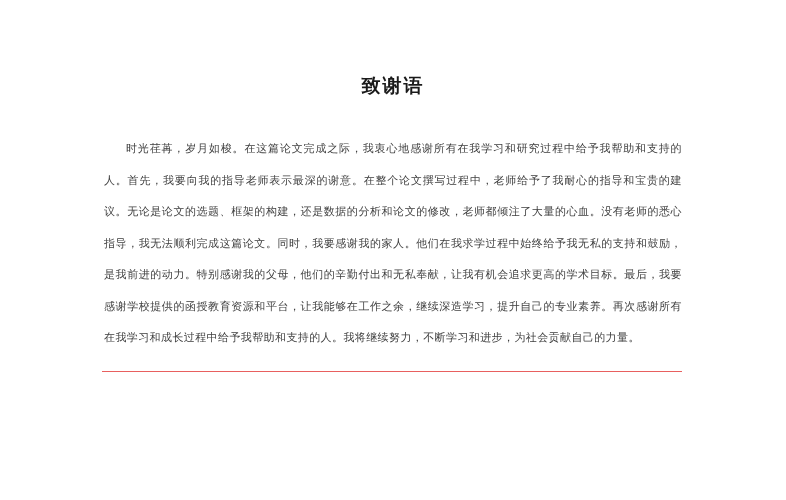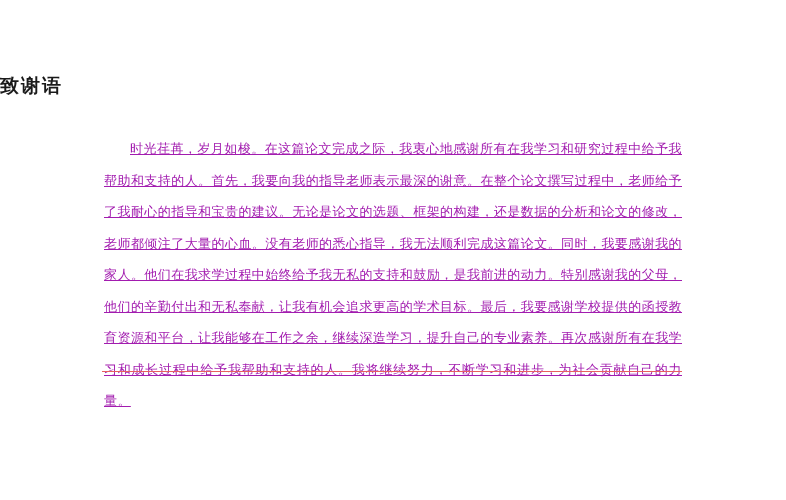--- a/index.html
+++ b/index.html
@@ -14,46 +14,45 @@
     overflow: hidden;
   }
   .page {
     position: relative;
     width: 786px;
     height: 500px;
     background: #ffffff;
     box-sizing: border-box;
   }
   .doc-title {
-    text-align: left;
+    text-align: center;
     font-family: "Liberation Sans", "DejaVu Sans", sans-serif;
     font-size: 19px;
     font-weight: bold;
     color: #1a1a1a;
     letter-spacing: 2px;
     margin: 0;
     padding-top: 73px;
   }
   .body-block {
     margin: 0 auto;
     padding-top: 34px;
     width: 578px;
     position: relative;
   }
   .para {
     font-family: "Liberation Serif", "DejaVu Serif", serif;
-    font-size: 13px;
-    color: #a21caf;
+    font-size: 11px;
+    color: #404040;
     line-height: 31.5px;
     text-align: justify;
     text-justify: inter-ideograph;
     text-indent: 2em;
     margin: 0;
     letter-spacing: 0.4px;
-    text-decoration: underline;
   }
   
   .annotation-underline {
     position: absolute;
     height: 0;
     border-top: 1px solid #e8605f;
     pointer-events: none;
   }
 </style>
 </head>

